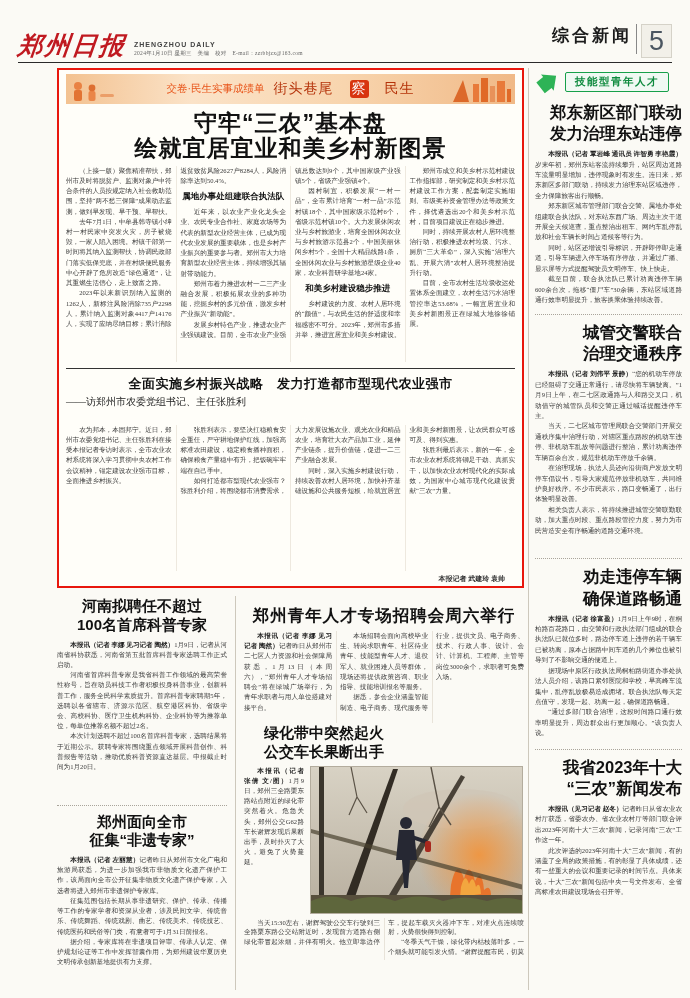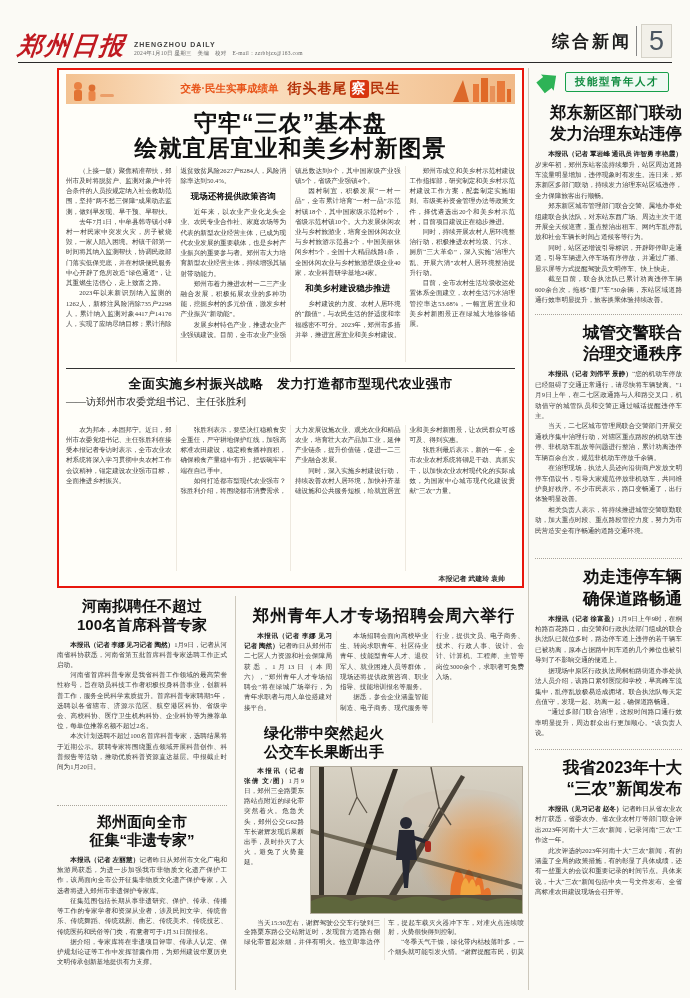--- a/index.html
+++ b/index.html
@@ -8,37 +8,37 @@
   
   .masthead{position:absolute;left:18px;top:24px;width:654px;height:34px;display:flex;
             justify-content:space-between;align-items:flex-end;}
   .mast-left{display:flex;align-items:flex-end;gap:8px;}
   .logo{font-size:25px;font-weight:bold;font-style:italic;color:#c01920;letter-spacing:2px;
         transform:skewX(-6deg);line-height:1;}
   .mast-info{padding-bottom:1px;}
   .mast-en{font-family:"Liberation Sans","DejaVu Sans",sans-serif;font-size:7px;font-weight:bold;
            color:#444;letter-spacing:1px;}
   .dateline{font-size:5.5px;color:#666;margin-top:2px;letter-spacing:.3px;}
-  .mast-right{display:flex;align-items:center;gap:4px;}
+  .mast-right{display:flex;gap:4px;}
   .section-name{font-family:"Liberation Sans","DejaVu Sans",sans-serif;font-size:17px;font-weight:bold;
                 color:#1c1c1c;letter-spacing:3px;}
   .head-vrule{width:1px;height:30px;background:#888;}
   .page-no{font-family:"Liberation Sans","DejaVu Sans",sans-serif;font-size:27px;color:#4a5560;
            border:1px solid #d5d2c8;background:#f2f0e9;padding:0 7px;line-height:32px;}
   .header-rule{position:absolute;left:18px;top:62px;width:654px;border-top:1.5px solid #2a2a2a;}
   
   .feature-box{position:absolute;left:57px;top:68px;width:467px;height:520px;box-sizing:border-box;
                border:2.5px solid #e8170d;background:#fffef9;padding:4px 7px;}
   .banner{height:30px;background:linear-gradient(90deg,#f3c291,#fbe3c8 28%,#f8d5ae 62%,#f0b987);
           display:flex;align-items:center;justify-content:center;gap:9px;position:relative;overflow:hidden;}
   .banner-art{position:absolute;top:0;height:30px;}
   .banner-art.left{left:2px;} .banner-art.right{right:2px;}
-  .tag1{font-family:"Liberation Sans","DejaVu Sans",sans-serif;font-weight:bold;font-size:10.5px;color:#e8551a;}
-  .tag2{font-family:"Liberation Sans","DejaVu Sans",sans-serif;font-weight:bold;font-size:14px;color:#b43209;
-        letter-spacing:1px;display:flex;align-items:center;gap:2px;}
+  .tag1{font-family:"Liberation Sans","DejaVu Sans",sans-serif;font-weight:normal;font-size:10.5px;color:#e8551a;}
+  .tag2{font-family:"Liberation Sans","DejaVu Sans",sans-serif;font-weight:normal;font-size:14px;color:#b43209;
+        letter-spacing:1px;display:flex;align-items:center;gap:16px;}
   .seal{display:inline-block;background:#d8340f;color:#fff;font-size:14px;line-height:1.1;
         padding:1px 2px;border-radius:3px;}
   .f-title{margin:7px 0 5px;text-align:center;font-family:"Liberation Sans","DejaVu Sans",sans-serif;
            font-weight:bold;font-size:23px;line-height:1.08;color:#111;letter-spacing:1px;}
   .f-body{height:196px;column-count:4;column-gap:9px;column-rule:1px solid #eee9df;
           font-size:6.6px;line-height:1.55;text-align:justify;overflow:hidden;color:#3a3a3a;}
   .f-body p,.plist p{margin:0;text-indent:2em;}
   .subhead{font-family:"Liberation Sans","DejaVu Sans",sans-serif;font-weight:bold;font-size:8.5px;
            text-align:center;margin:4px 0;color:#111;text-indent:0;}
   .interview{border-top:1px solid #333;margin-top:6px;padding-top:5px;}
@@ -134,21 +134,21 @@
       <span>守牢“三农”基本盘</span><br>
       <span>绘就宜居宜业和美乡村新图景</span>
     </h1>
 
     <div class="f-body">
       <div class="plist">
           <p>（上接一版）聚焦精准帮扶，郑州市及时将脱贫户、监测对象户中符合条件的人员按规定纳入社会救助范围，坚持“两不愁三保障”成果动态监测，做到早发现、早干预、早帮扶。</p>
           <p>去年7月1日，中牟县韩寺镇小绅村一村民家中突发火灾，房子被烧毁，一家人陷入困境。村镇干部第一时间将其纳入监测帮扶，协调民政部门落实低保兜底，并在村级便民服务中心开辟了危房改造“绿色通道”，让其重燃生活信心，走上致富之路。</p>
           <p>2023年以来新识别纳入监测的1262人，新标注风险消除735户2298人，累计纳入监测对象4417户14176人，实现了应纳尽纳目标；累计消除返贫致贫风险2627户8284人，风险消除率达到50.4%。</p>
         </div>
-      <div class="subhead">现场还将提供政策咨询</div>
+      <div class="subhead">属地办事处组建联合执法队</div>
       <div class="plist">
           <p>近年来，以农业产业化龙头企业、农民专业合作社、家庭农场等为代表的新型农业经营主体，已成为现代农业发展的重要载体，也是乡村产业振兴的重要参与者。郑州市大力培育新型农业经营主体，持续增强其辐射带动能力。</p>
           <p>郑州市着力推进农村一二三产业融合发展，积极拓展农业的多种功能，挖掘乡村的多元价值，激发乡村产业振兴“新动能”。</p>
           <p>发展乡村特色产业，推进农业产业强镇建设。目前，全市农业产业强镇总数达到9个，其中国家级产业强镇5个，省级产业强镇4个。</p>
           <p>因村制宜，积极发展“一村一品”，全市累计培育“一村一品”示范村镇18个，其中国家级示范村6个，省级示范村镇10个。大力发展休闲农业与乡村旅游业，培育全国休闲农业与乡村旅游示范县2个，中国美丽休闲乡村5个，全国十大精品线路1条，全国休闲农业与乡村旅游星级企业40家，农业科普研学基地24家。</p>
         </div>
       <div class="subhead">和美乡村建设稳步推进</div>
       <div class="plist">
           <p>乡村建设的力度、农村人居环境的“颜值”，与农民生活的舒适度和幸福感密不可分。2023年，郑州市多措并举，推进宜居宜业和美乡村建设。</p>
           <p>郑州市成立和美乡村示范村建设工作指挥部，研究制定和美乡村示范村建设工作方案，配套制定实施细则、市级奖补资金管理办法等政策文件，择优遴选出20个和美乡村示范村，目前项目建设正在稳步推进。</p>

